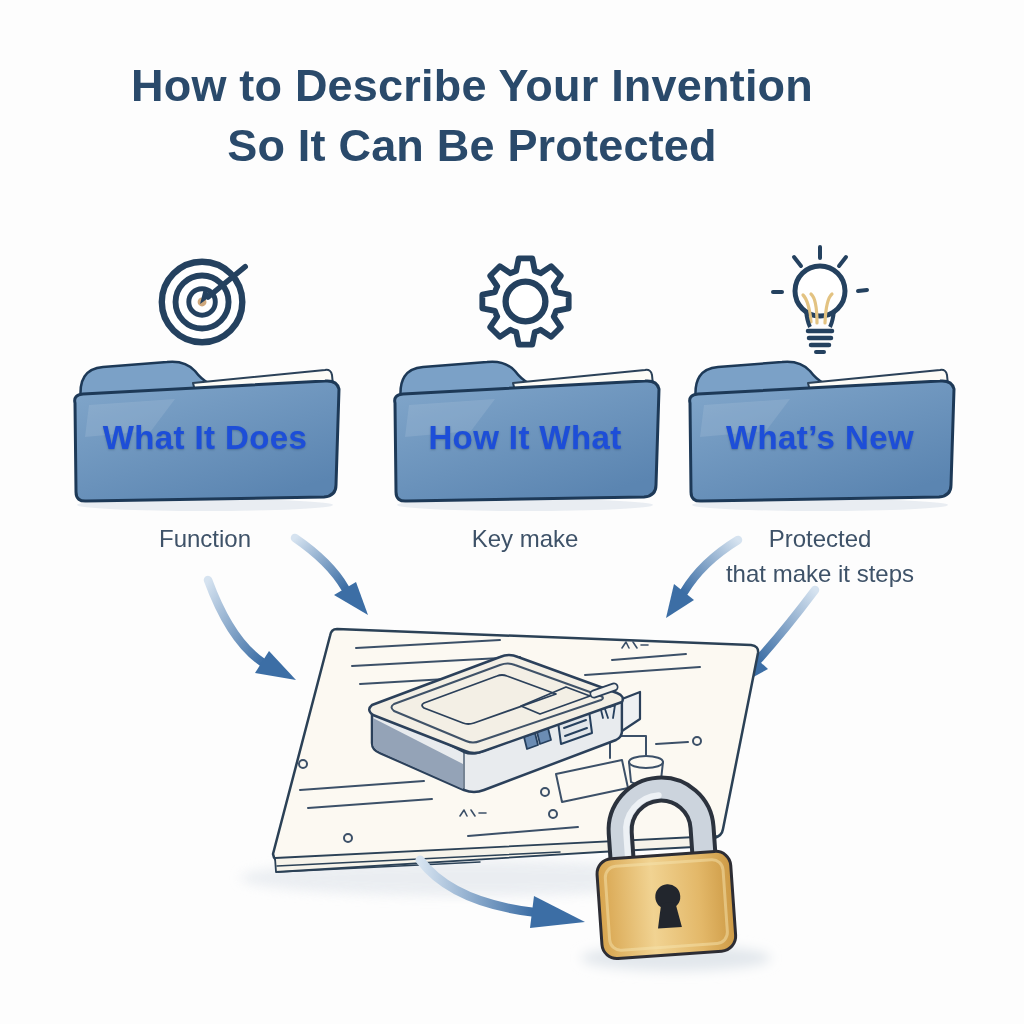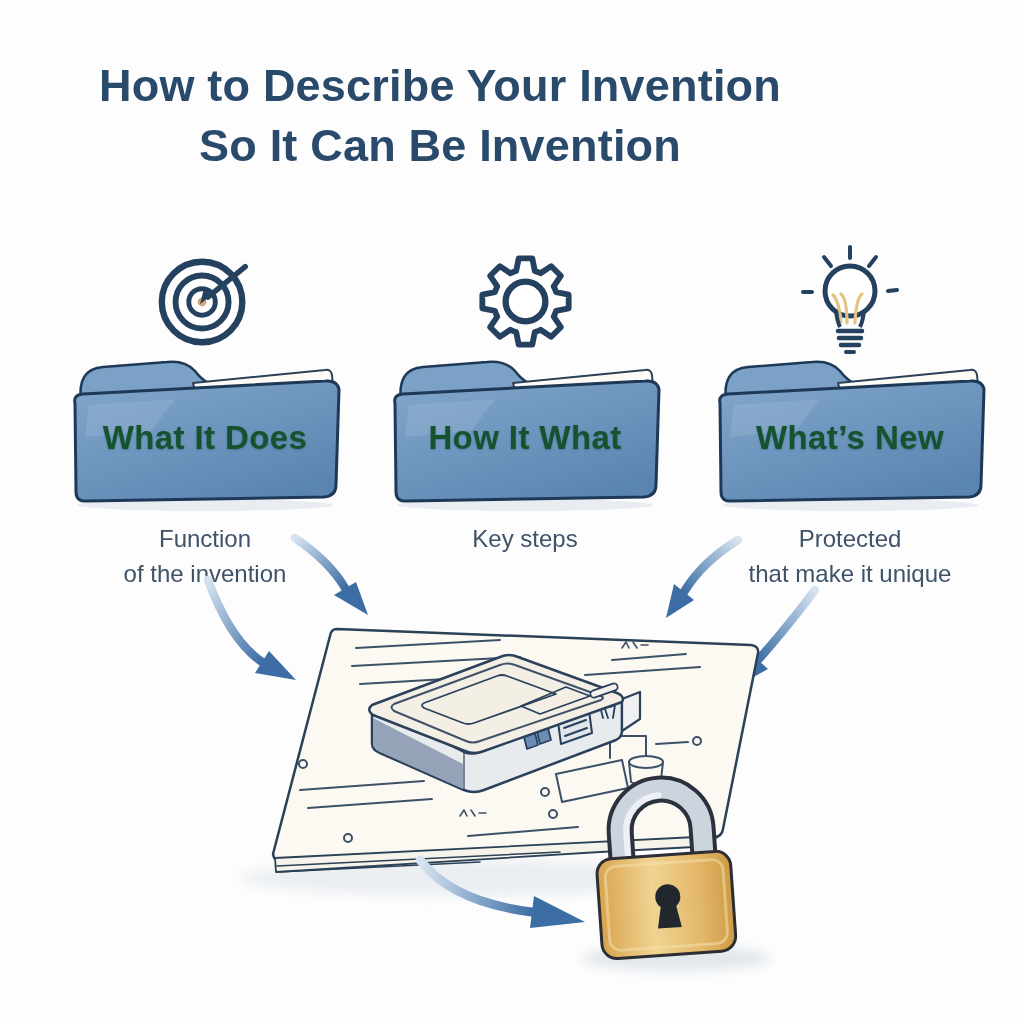--- a/index.html
+++ b/index.html
@@ -1,41 +1,41 @@
 <!DOCTYPE html>
 <html><head>
 <meta charset="utf-8">
 <style>
   html,body{margin:0;padding:0;background:#ffffff;}
   #canvas{position:relative;width:1024px;height:1024px;background:#fdfdfd;overflow:hidden;
           font-family:"Liberation Sans","DejaVu Sans",sans-serif;}
   
   .title{position:absolute;top:56px;left:0;width:880px;text-align:center;
-         color:#2a4a6b;font-size:45px;font-weight:bold;line-height:1.33;letter-spacing:.2px;}
+         color:#2a4a6b;font-size:45px;font-weight:bold;line-height:1.33;letter-spacing:.2px;padding-left:32px;}
   
   .column{position:absolute;top:245px;width:300px;}
-  #col1{left:55px;} #col2{left:375px;} #col3{left:700px;}
+  #col1{left:55px;} #col2{left:375px;} #col3{left:670px;}
   .icon-area{height:112px;display:flex;align-items:center;justify-content:center;}
   .folder{position:relative;width:300px;height:155px;}
   .folder svg{display:block;}
   .folder-label{position:absolute;left:12px;right:12px;top:62px;text-align:center;
-                font-size:33px;font-weight:600;color:#14532d;letter-spacing:.4px;
+                font-size:33px;font-weight:600;color:#1d4ed8;letter-spacing:.4px;
                 text-shadow:0 1px 2px rgba(29,57,87,.35);}
   .desc{margin-top:10px;text-align:center;color:#3e5268;font-size:24px;line-height:1.45;}
   
   #overlay{position:absolute;left:0;top:0;width:1024px;height:1024px;}
 </style>
 </head>
 <body>
 
 <div id="canvas">
 
   <div class="title">
     <div>How to Describe Your Invention</div>
-    <div>So It Can Be Invention</div>
+    <div>So It Can Be Protected</div>
   </div>
 
   <div class="column" id="col1">
     <div class="icon-area">
       <svg width="108" height="104" viewBox="0 0 110 104">
         <circle cx="52" cy="53" r="41" fill="#ffffff" stroke="#24415f" stroke-width="6.5"></circle>
         <circle cx="52" cy="53" r="27" fill="#ffffff" stroke="#24415f" stroke-width="6"></circle>
         <circle cx="52" cy="53" r="13.5" fill="#ffffff" stroke="#24415f" stroke-width="5"></circle>
         <circle cx="52" cy="53" r="4.5" fill="#cfa87c"></circle>
         <line x1="58" y1="48" x2="96" y2="17" stroke="#24415f" stroke-width="5.5" stroke-linecap="round"></line>
@@ -53,21 +53,20 @@
         <ellipse cx="150" cy="148" rx="128" ry="6" fill="#e9edf2"></ellipse>
         <path d="M26,44 Q22,12 48,10 L112,5 Q130,3 140,14 Q152,30 172,32 L176,48 Z" fill="#7ba1c7" stroke="#1d3957" stroke-width="2.5" stroke-linejoin="round"></path>
         <path d="M138,26 L270,13 Q276,12 277,18 L280,48 L146,58 Z" fill="#fcfbf6" stroke="#2b4158" stroke-width="2" stroke-linejoin="round"></path>
         <path d="M20,46 Q18,38 28,37 L270,24 Q282,23 284,32 L281,128 Q281,139 269,140 L32,144 Q21,145 21,135 Z" fill="url(#folderGrad)" stroke="#1d3957" stroke-width="3" stroke-linejoin="round"></path>
         <path d="M34,48 L120,42 L96,74 L30,80 Z" fill="#ffffff" opacity="0.10"></path>
       </svg>
       <div class="folder-label">What It Does</div>
     </div>
     <div class="desc">
       <div>Function</div>
-      <div>of the invention</div>
     </div>
   </div>
 
   <div class="column" id="col2">
     <div class="icon-area">
       <svg width="97" height="97" viewBox="0 0 100 100">
         <path d="M81.5,40.4 L94.5,43 L94.5,57 L81.5,59.6 A33,33 0 0 1 79.1,65.5 L86.4,76.5 L76.5,86.4 L65.5,79.1
                  A33,33 0 0 1 59.6,81.5 L57,94.5 L43,94.5 L40.4,81.5 A33,33 0 0 1 34.5,79.1 L23.5,86.4 L13.6,76.5
                  L20.9,65.5 A33,33 0 0 1 18.5,59.6 L5.5,57 L5.5,43 L18.5,40.4 A33,33 0 0 1 20.9,34.5 L13.6,23.5
                  L23.5,13.6 L34.5,20.9 A33,33 0 0 1 40.4,18.5 L43,5.5 L57,5.5 L59.6,18.5 A33,33 0 0 1 65.5,20.9
@@ -79,21 +78,21 @@
       <svg width="300" height="155" viewBox="0 0 300 155">
         <ellipse cx="150" cy="148" rx="128" ry="6" fill="#e9edf2"></ellipse>
         <path d="M26,44 Q22,12 48,10 L112,5 Q130,3 140,14 Q152,30 172,32 L176,48 Z" fill="#7ba1c7" stroke="#1d3957" stroke-width="2.5" stroke-linejoin="round"></path>
         <path d="M138,26 L270,13 Q276,12 277,18 L280,48 L146,58 Z" fill="#fcfbf6" stroke="#2b4158" stroke-width="2" stroke-linejoin="round"></path>
         <path d="M20,46 Q18,38 28,37 L270,24 Q282,23 284,32 L281,128 Q281,139 269,140 L32,144 Q21,145 21,135 Z" fill="url(#folderGrad)" stroke="#1d3957" stroke-width="3" stroke-linejoin="round"></path>
         <path d="M34,48 L120,42 L96,74 L30,80 Z" fill="#ffffff" opacity="0.10"></path>
       </svg>
       <div class="folder-label">How It What</div>
     </div>
     <div class="desc">
-      <div>Key steps</div>
+      <div>Key make</div>
     </div>
   </div>
 
   <div class="column" id="col3">
     <div class="icon-area">
       <svg width="100" height="112" viewBox="0 0 100 112">
         <line x1="50" y1="2" x2="50" y2="13" stroke="#24415f" stroke-width="4" stroke-linecap="round"></line>
         <line x1="76" y1="12" x2="69" y2="21" stroke="#24415f" stroke-width="4" stroke-linecap="round"></line>
         <line x1="24" y1="12" x2="31" y2="21" stroke="#24415f" stroke-width="4" stroke-linecap="round"></line>
         <line x1="88" y1="46" x2="97" y2="45" stroke="#24415f" stroke-width="4" stroke-linecap="round"></line>
@@ -115,21 +114,21 @@
         <ellipse cx="150" cy="148" rx="128" ry="6" fill="#e9edf2"></ellipse>
         <path d="M26,44 Q22,12 48,10 L112,5 Q130,3 140,14 Q152,30 172,32 L176,48 Z" fill="#7ba1c7" stroke="#1d3957" stroke-width="2.5" stroke-linejoin="round"></path>
         <path d="M138,26 L270,13 Q276,12 277,18 L280,48 L146,58 Z" fill="#fcfbf6" stroke="#2b4158" stroke-width="2" stroke-linejoin="round"></path>
         <path d="M20,46 Q18,38 28,37 L270,24 Q282,23 284,32 L281,128 Q281,139 269,140 L32,144 Q21,145 21,135 Z" fill="url(#folderGrad)" stroke="#1d3957" stroke-width="3" stroke-linejoin="round"></path>
         <path d="M34,48 L120,42 L96,74 L30,80 Z" fill="#ffffff" opacity="0.10"></path>
       </svg>
       <div class="folder-label">What’s New</div>
     </div>
     <div class="desc">
       <div>Protected</div>
-      <div>that make it unique</div>
+      <div>that make it steps</div>
     </div>
   </div>
 
   <svg id="overlay" viewBox="0 0 1024 1024">
     <defs>
       <linearGradient id="gradL" x1="0" y1="0" x2="1" y2="1">
         <stop offset="0" stop-color="#d6e3f0"></stop>
           <stop offset="1" stop-color="#3c6ea5"></stop>
       </linearGradient>
       <linearGradient id="gradR" x1="1" y1="0" x2="0" y2="1">

